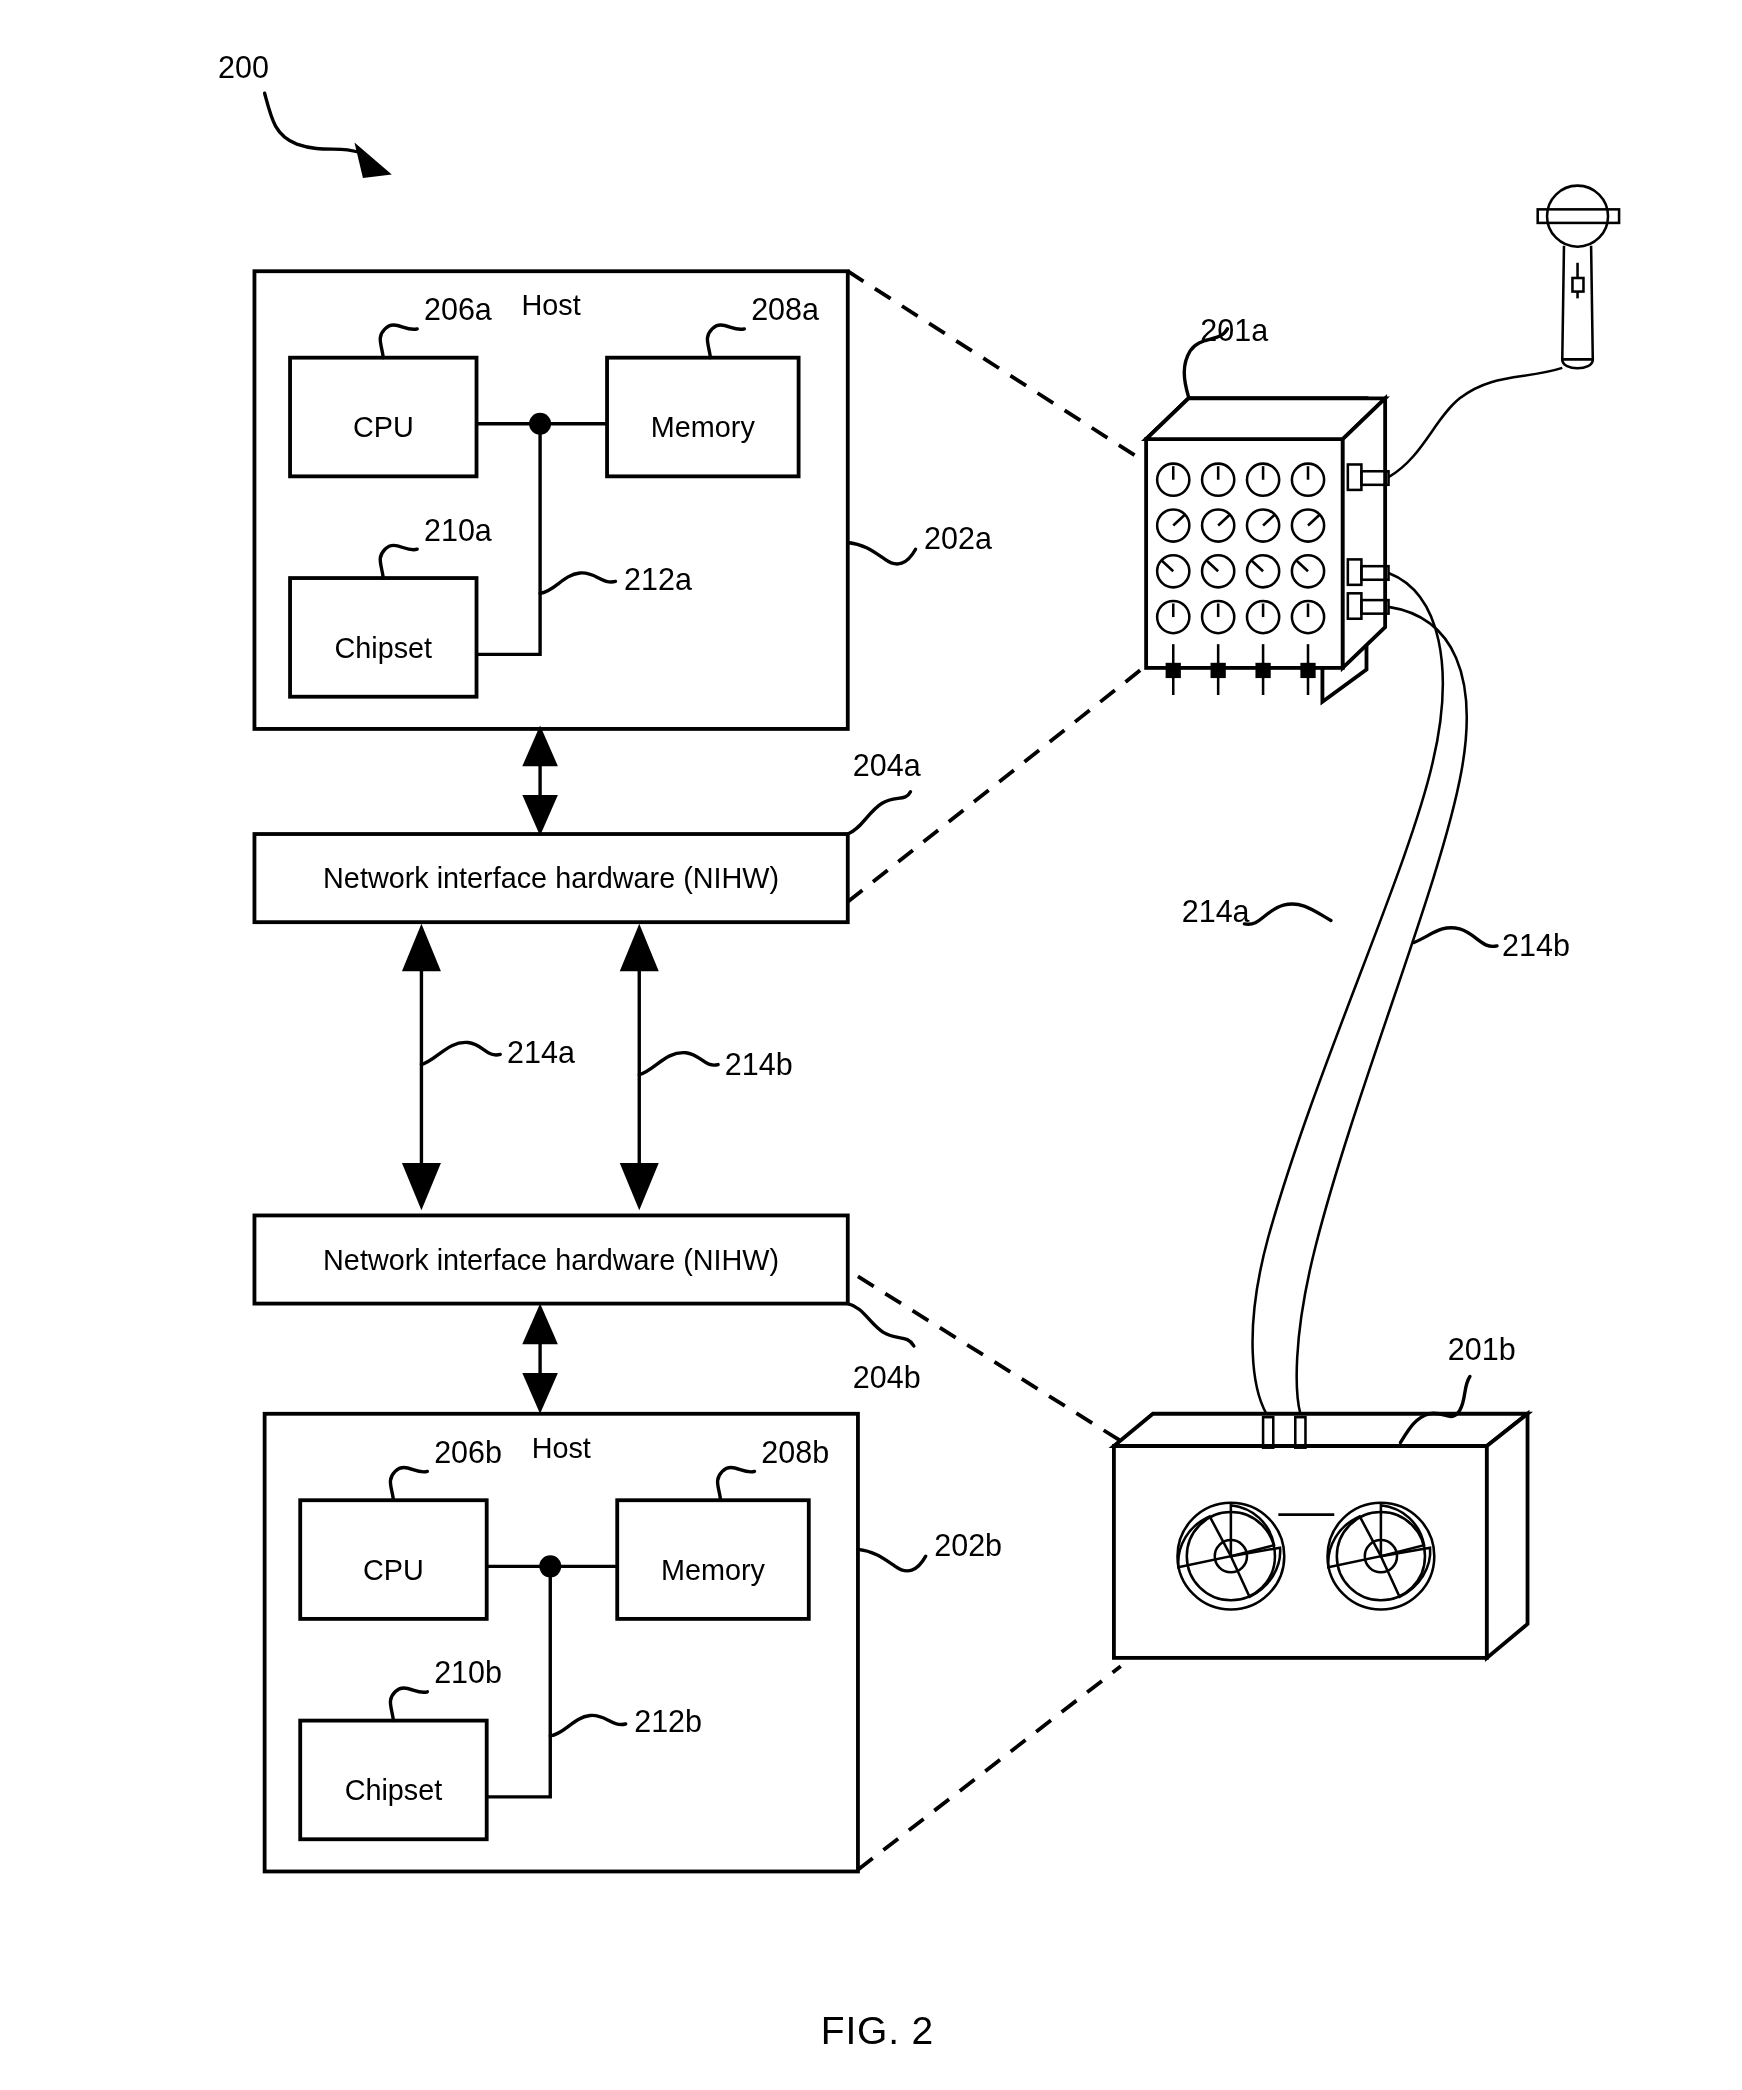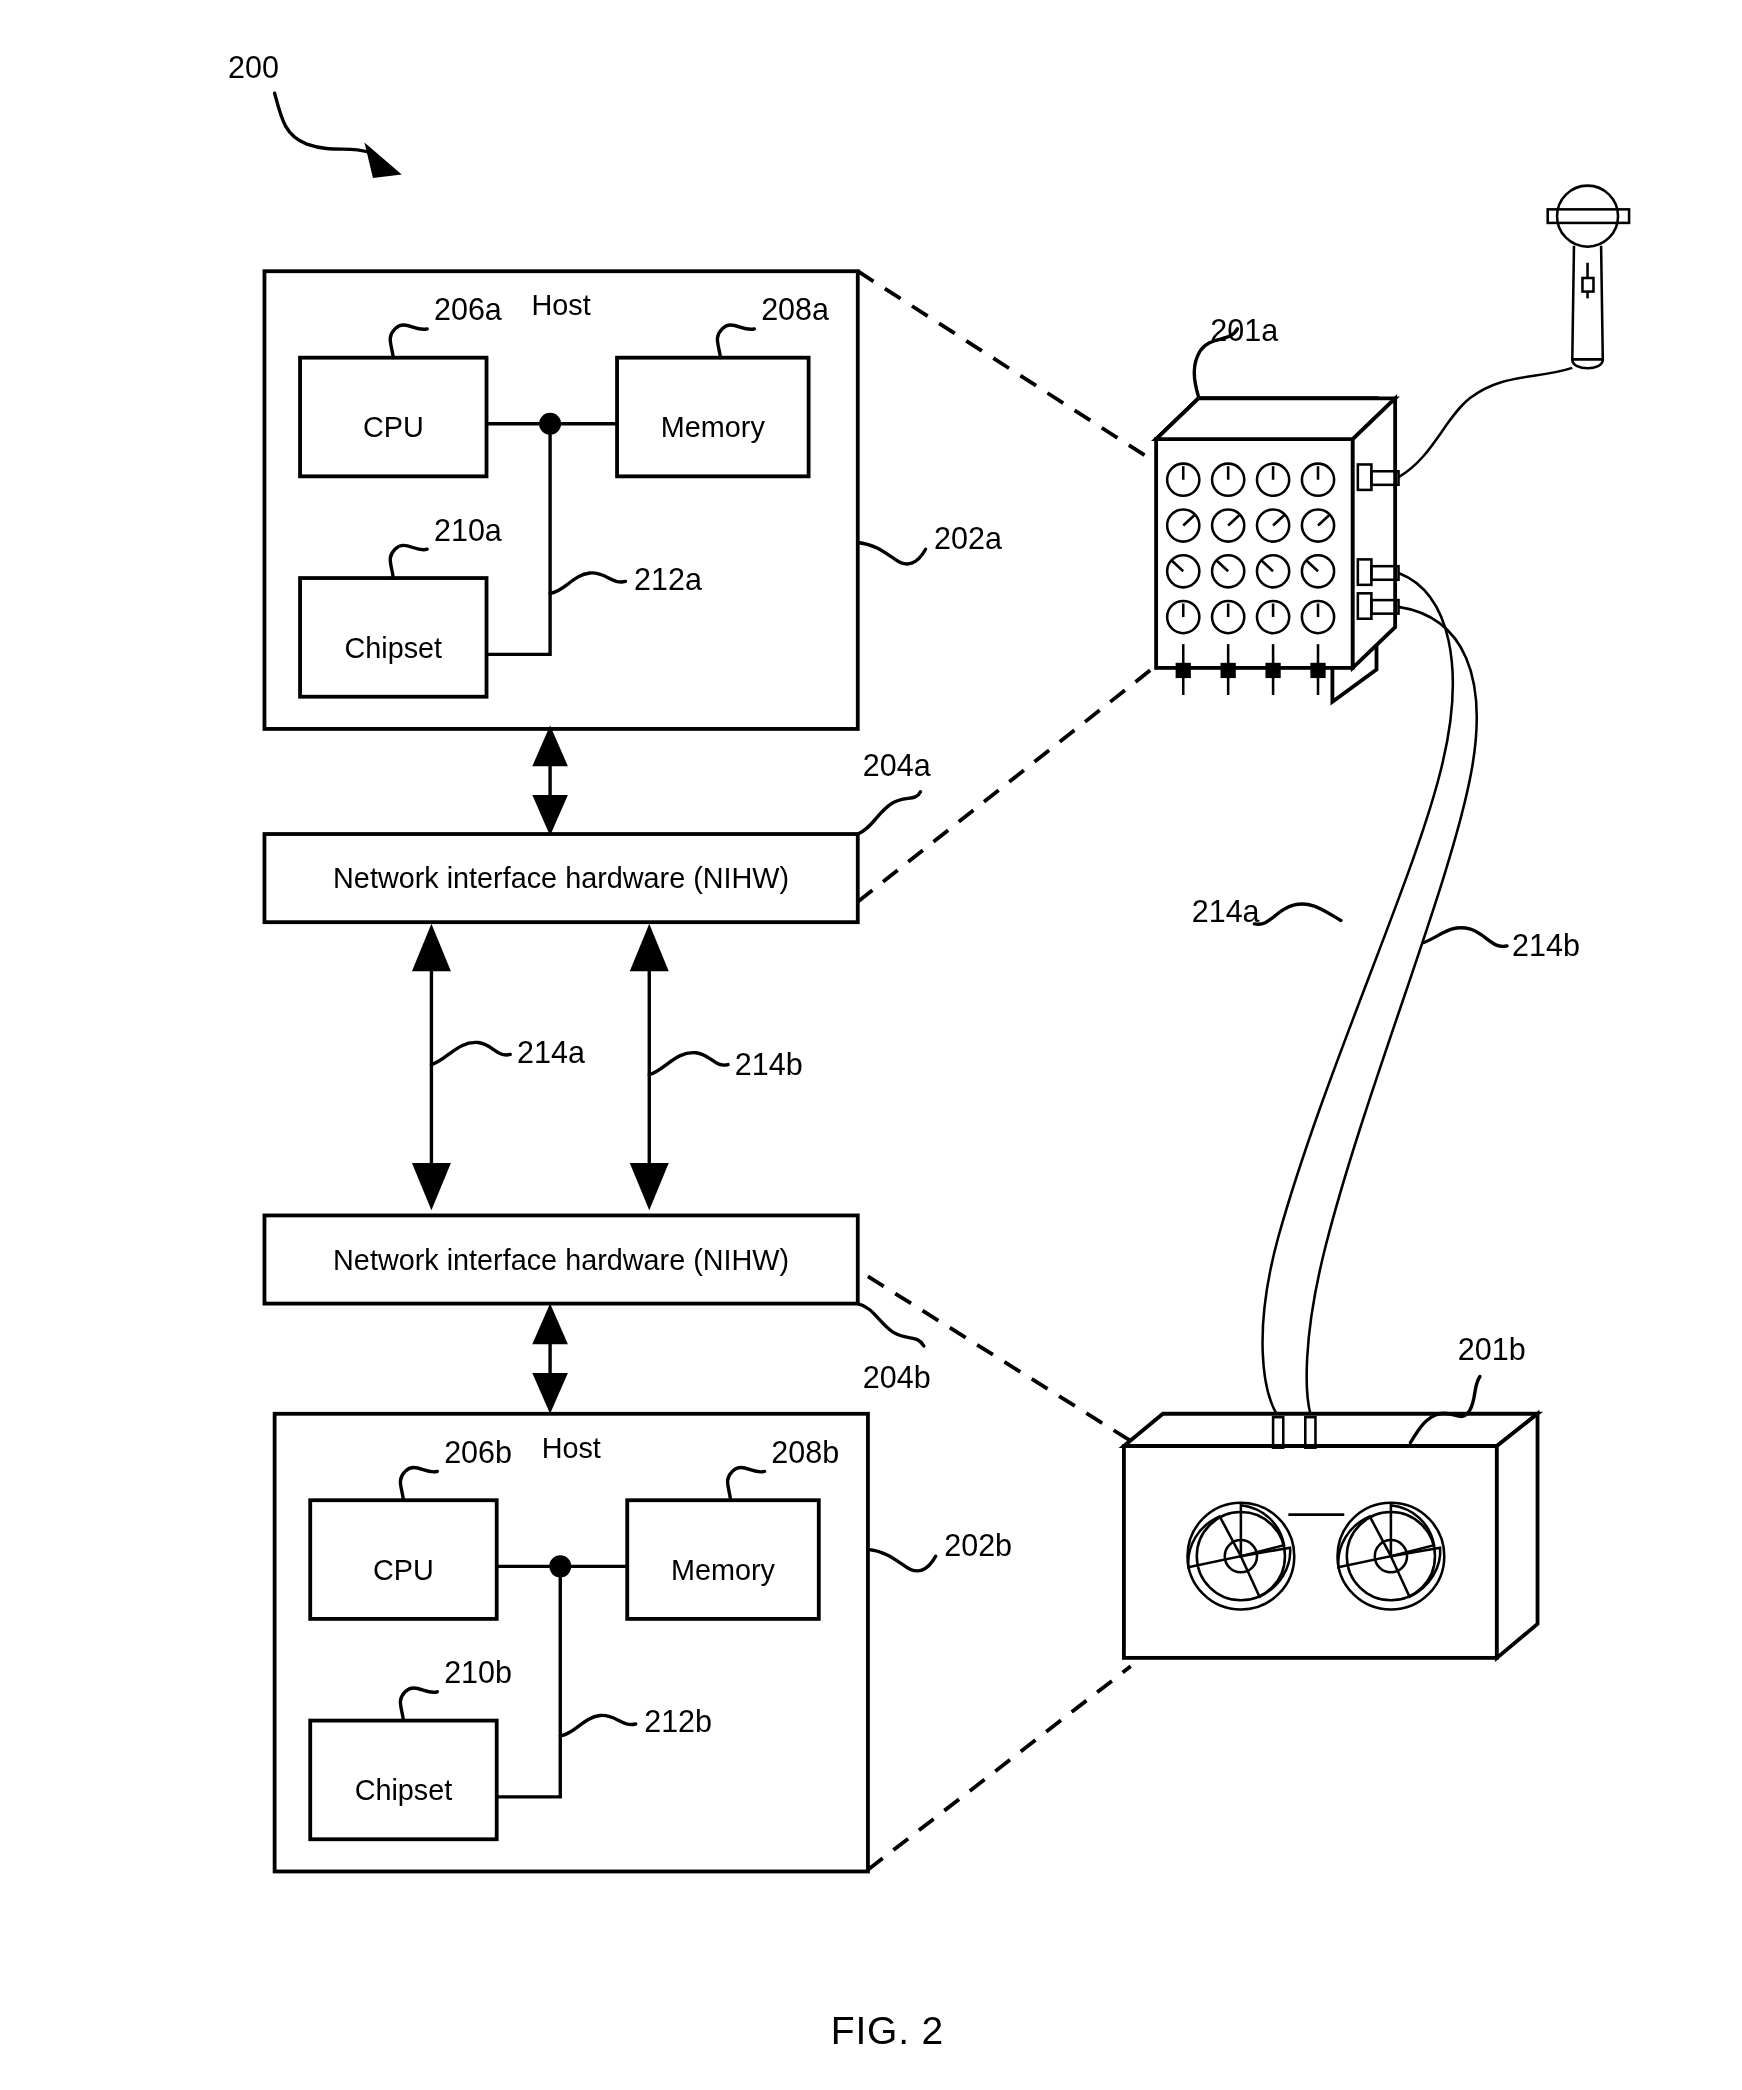--- a/index.html
+++ b/index.html
@@ -11,21 +11,20 @@
     width: 1743px;
     height: 2091px;
     font-family: "Liberation Sans", sans-serif;
     color: #000;
     overflow: hidden;
   }
   #figure-root {
     position: relative;
     width: 1637px;
     height: 2091px;
-    margin-left: 10px;
   }
   svg#fig {
     position: absolute;
     left: 0;
     top: 0;
     width: 1743px;
     height: 2091px;
   }
   .blk-label {
     font-family: "Liberation Sans", sans-serif;

